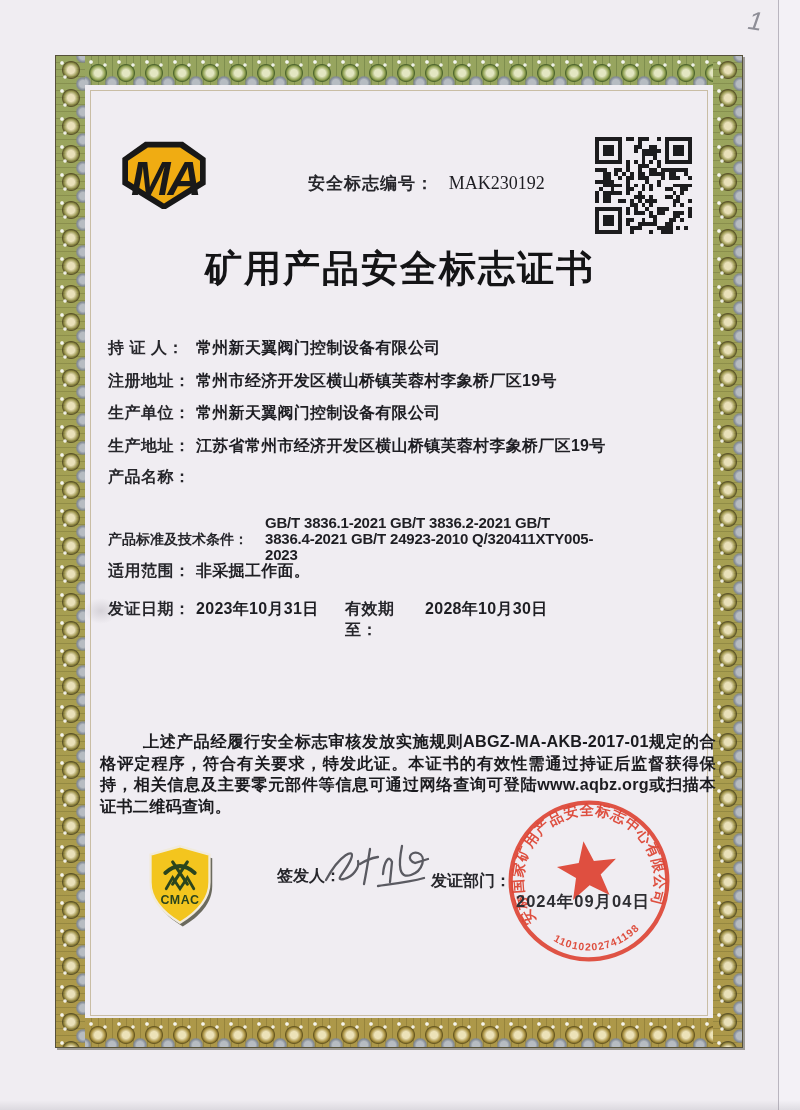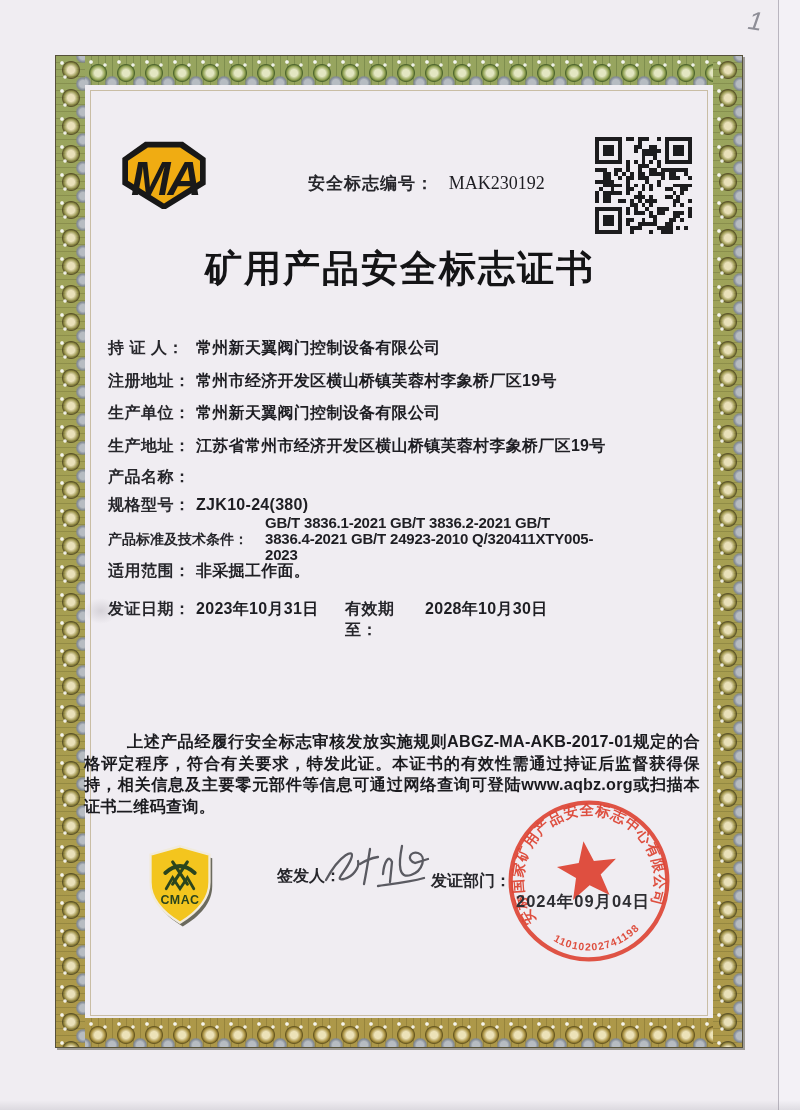--- a/index.html
+++ b/index.html
@@ -58,21 +58,21 @@
   .qr{position:absolute;left:595px;top:137px;width:97px;height:97px;}
   .doc-title{position:absolute;left:100px;top:244px;width:600px;text-align:center;
         font-size:37px;font-weight:900;letter-spacing:2px;color:#141416;}
   .frow{position:absolute;left:108px;width:600px;display:flex;font-size:16px;line-height:21px;}
   .flabel{flex:0 0 88px;font-weight:600;color:#26262b;letter-spacing:.5px;}
   .fvalue{font-weight:700;color:#1e1e23;letter-spacing:.3px;}
   .frow.std .flabel{flex:0 0 157px;font-size:14px;align-self:center;letter-spacing:0;}
   .frow.std .fvalue{width:338px;font-size:15px;line-height:16px;letter-spacing:-.2px;}
   .w149{width:149px;flex:0 0 149px;}
   .w80{flex:0 0 80px;}
-  .statement{position:absolute;left:84px;top:731px;width:616px;font-size:16.2px;line-height:21.6px;
+  .statement{position:absolute;left:100px;top:731px;width:616px;font-size:16.2px;line-height:21.6px;
         font-weight:700;color:#1b1b1f;text-indent:43px;text-align:justify;letter-spacing:.2px;}
   .cmac{position:absolute;left:145px;top:843px;width:70px;height:84px;}
   .signer{position:absolute;left:277px;top:866px;font-size:16px;font-weight:600;color:#26262b;}
   .signature{position:absolute;left:320px;top:834px;width:120px;height:66px;}
   .dept{position:absolute;left:431px;top:871px;font-size:16px;font-weight:600;color:#26262b;}
   .seal{position:absolute;left:502px;top:794px;width:174px;height:174px;}
   .seal svg{opacity:.93;}
   .seal-date{position:absolute;left:14px;top:97px;font-size:16.5px;font-weight:700;
         color:#2e2e33;letter-spacing:1px;white-space:nowrap;}
 </style>
@@ -422,24 +422,20 @@
     <span class="flabel">生产单位：</span>
     <span class="fvalue">常州新天翼阀门控制设备有限公司</span>
   </div>
   <div class="frow" style="top:435px">
     <span class="flabel">生产地址：</span>
     <span class="fvalue">江苏省常州市经济开发区横山桥镇芙蓉村李象桥厂区19号</span>
   </div>
   <div class="frow" style="top:466px">
     <span class="flabel">产品名称：</span>
   </div>
-  <div class="frow" style="top:494px">
-    <span class="flabel">规格型号：</span>
-    <span class="fvalue">ZJK10-24(380)</span>
-  </div>
   <div class="frow std" style="top:515px">
     <span class="flabel">产品标准及技术条件：</span>
     <span class="fvalue">GB/T 3836.1-2021 GB/T 3836.2-2021 GB/T 3836.4-2021 GB/T 24923-2010 Q/320411XTY005-2023</span>
   </div>
   <div class="frow" style="top:560px">
     <span class="flabel">适用范围：</span>
     <span class="fvalue">非采掘工作面。</span>
   </div>
   <div class="frow" style="top:598px">
     <span class="flabel">发证日期：</span>

